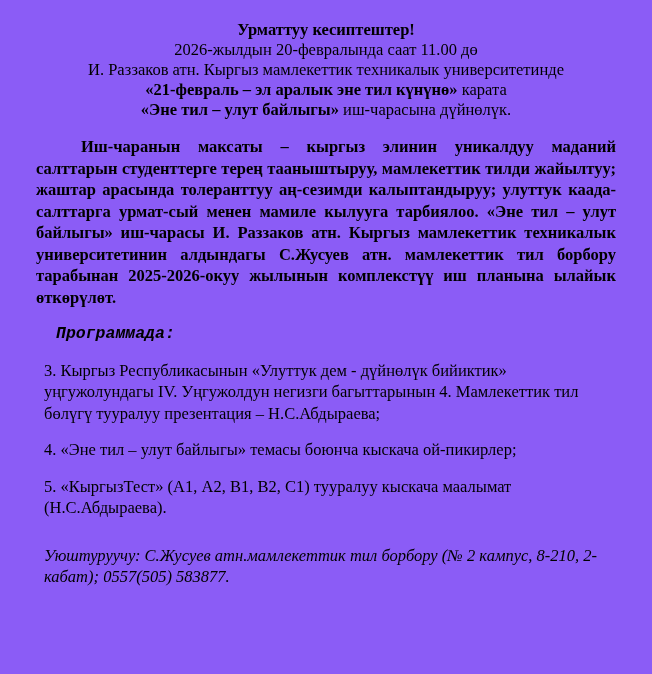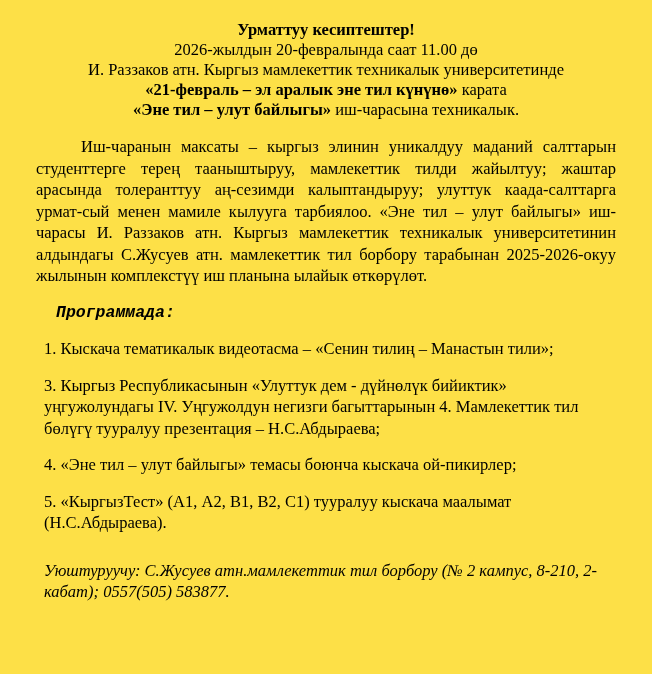--- a/index.html
+++ b/index.html
@@ -4,38 +4,39 @@
 <style>
   html, body {
     margin: 0;
     padding: 0;
     background: #ffffff;
   }
   .page {
     width: 652px;
     height: 674px;
     box-sizing: border-box;
-    background: #fde047;
+    background: #8b5cf6;
     color: #000000;
     font-family: "Liberation Serif", "DejaVu Serif", serif;
     font-size: 16.5px;
     line-height: 21.5px;
     padding: 20px 36px 0 36px;
     overflow: hidden;
   }
   .doc-header {
     text-align: center;
     line-height: 20px;
   }
   .doc-header .line { white-space: nowrap; }
   .bold { font-weight: bold; }
   .intro-paragraph {
     margin: 16px 0 0 0;
     text-align: justify;
     text-indent: 45px;
+    font-weight: bold;
   }
   .program-heading {
     margin: 15px 0 0 20px;
     font-weight: bold;
     font-style: italic;
     font-family: Liberation Mono, monospace;
   }
   .program-list {
     margin-left: 8px;
   }
@@ -51,29 +52,28 @@
 </head>
 <body>
 
 <div class="page">
 
   <div class="doc-header">
     <div class="line bold">Урматтуу кесиптештер!</div>
     <div class="line">2026-жылдын 20-февралында саат 11.00 дө</div>
     <div class="line">И. Раззаков атн. Кыргыз мамлекеттик техникалык университетинде</div>
     <div class="line"><span class="bold">«21-февраль – эл аралык эне тил күнүнө»</span><span> карата</span></div>
-    <div class="line"><span class="bold">«Эне тил – улут байлыгы»</span><span> иш-чарасына техникалык.</span></div>
+    <div class="line"><span class="bold">«Эне тил – улут байлыгы»</span><span> иш-чарасына дүйнөлүк.</span></div>
   </div>
 
   <p class="intro-paragraph">Иш-чаранын максаты – кыргыз элинин уникалдуу маданий салттарын студенттерге терең тааныштыруу, мамлекеттик тилди жайылтуу; жаштар арасында толеранттуу аң-сезимди калыптандыруу; улуттук каада-салттарга урмат-сый менен мамиле кылууга тарбиялоо. «Эне тил – улут байлыгы» иш-чарасы И. Раззаков атн. Кыргыз мамлекеттик техникалык университетинин алдындагы С.Жусуев атн. мамлекеттик тил борбору тарабынан 2025-2026-окуу жылынын комплекстүү иш планына ылайык өткөрүлөт.</p>
 
   <div class="program-heading">Программада:</div>
 
   <div class="program-list">
-    <div class="program-item">1. Кыскача тематикалык видеотасма – «Сенин тилиң – Манастын тили»;</div>
     <div class="program-item">3. Кыргыз Республикасынын «Улуттук дем - дүйнөлүк бийиктик» уңгужолундагы IV. Уңгужолдун негизги багыттарынын 4. Мамлекеттик тил бөлүгү тууралуу презентация – Н.С.Абдыраева;</div>
     <div class="program-item">4. «Эне тил – улут байлыгы» темасы боюнча кыскача ой-пикирлер;</div>
     <div class="program-item">5. «КыргызТест» (А1, А2, В1, В2, С1) тууралуу кыскача маалымат (Н.С.Абдыраева).</div>
   </div>
 
   <div class="organizer-note">Уюштуруучу: С.Жусуев атн.мамлекеттик тил борбору (№ 2 кампус, 8-210, 2-кабат);  0557(505) 583877.</div>
 
 </div>
 
 </body></html>

